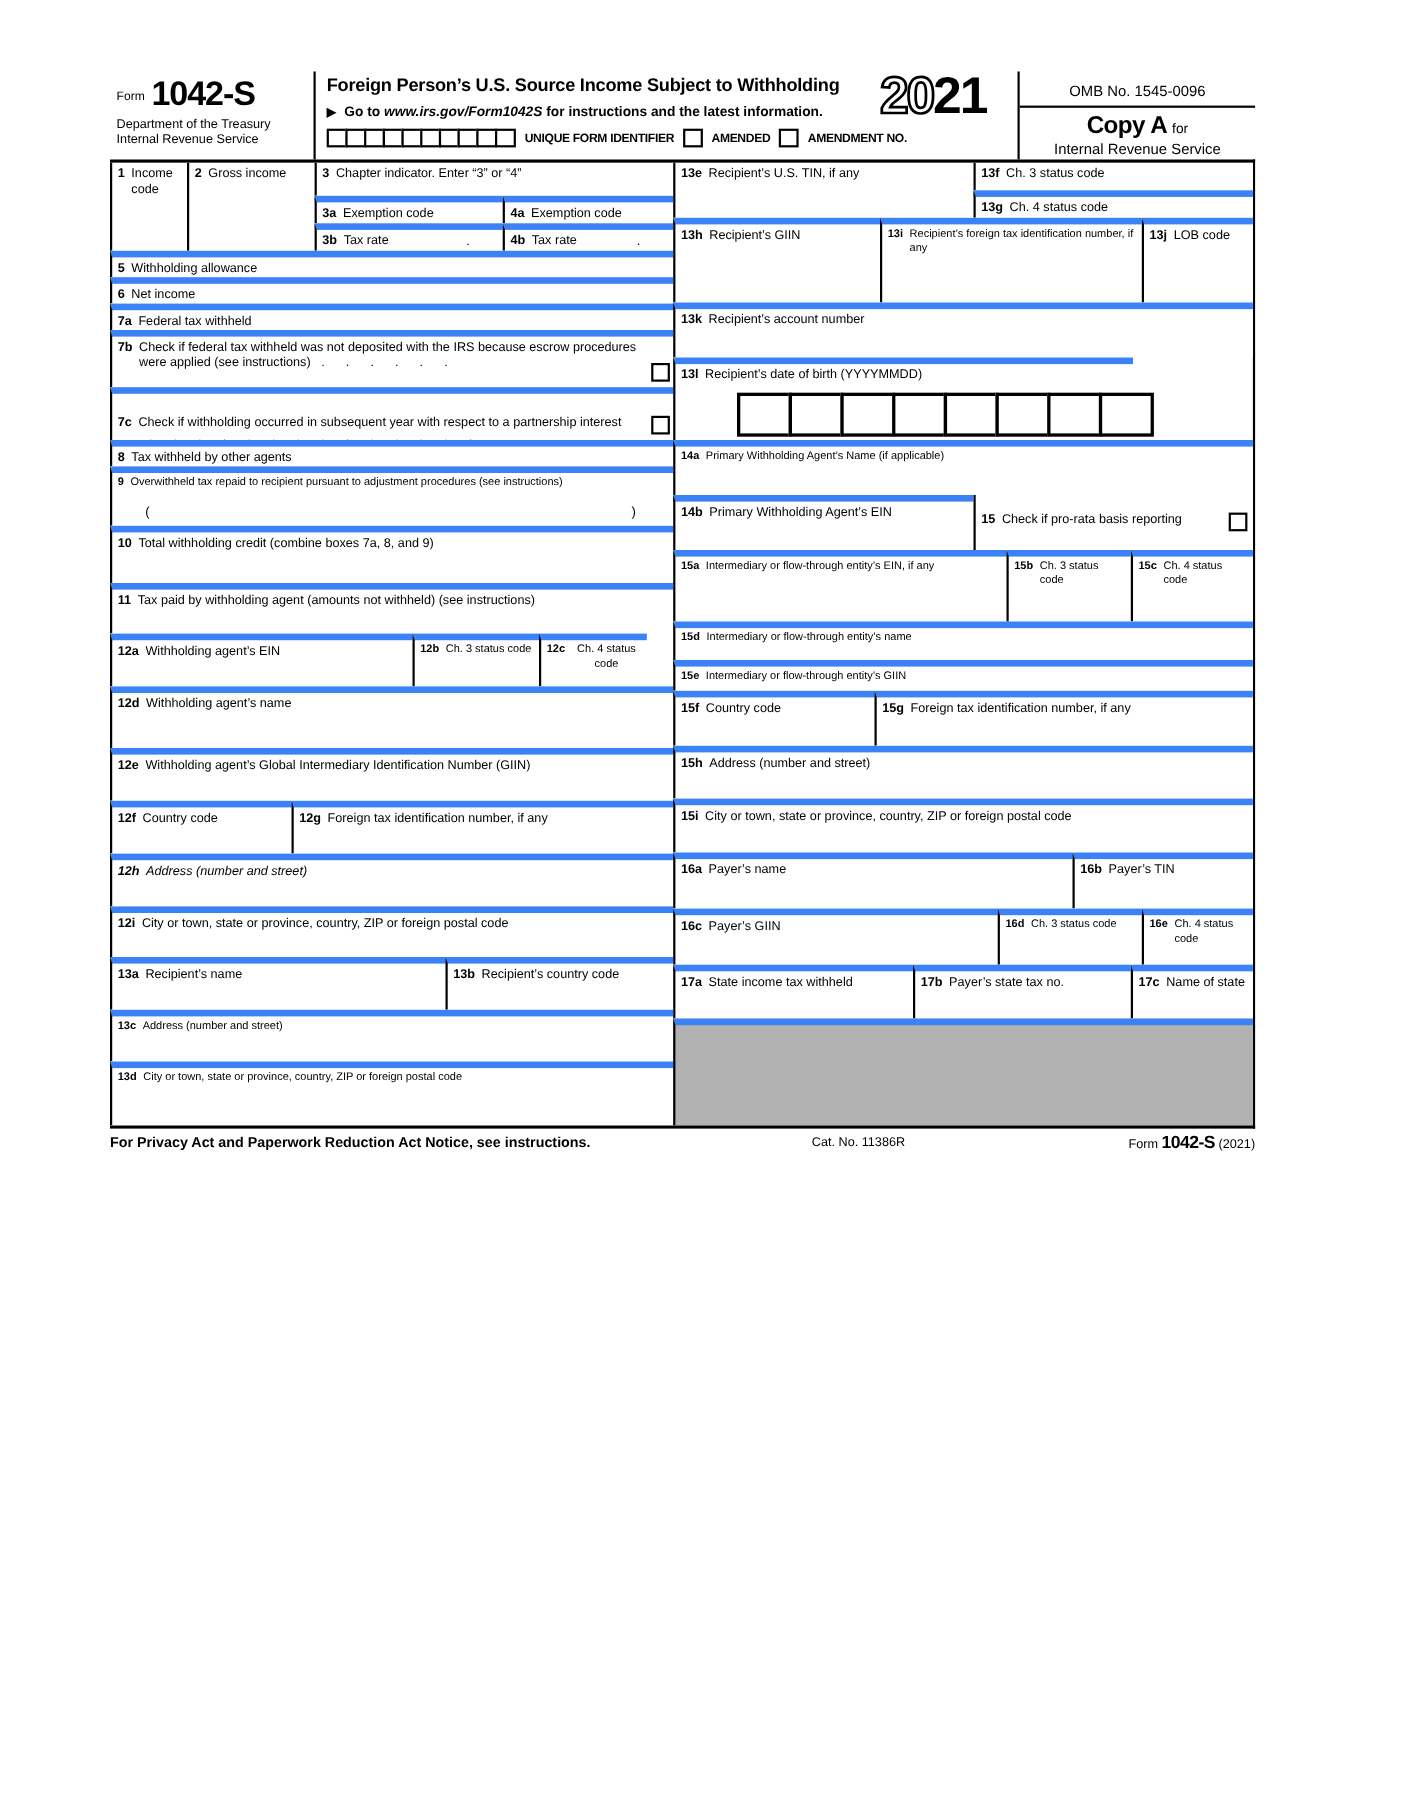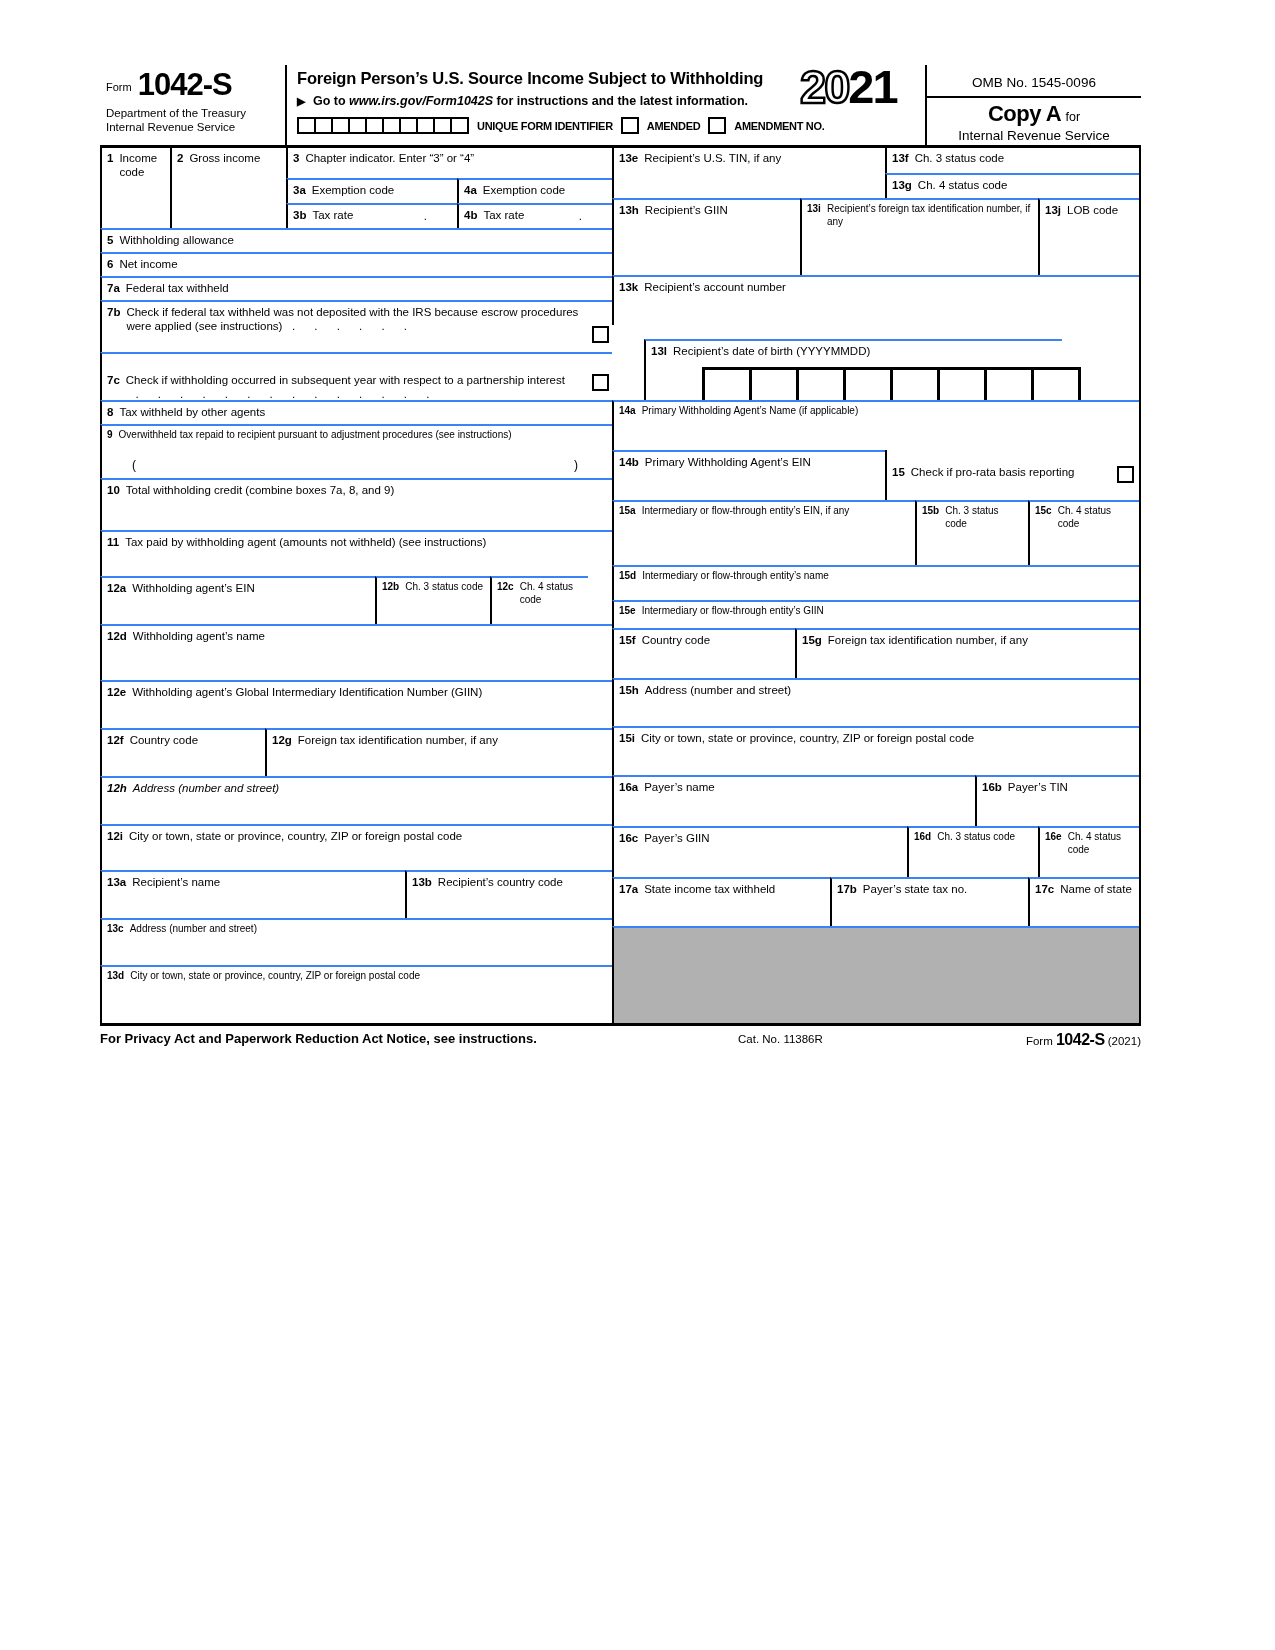--- a/index.html
+++ b/index.html
@@ -30,21 +30,21 @@
   .h-right{position:absolute;left:825px;top:2px;bottom:0;width:214px;border-left:2px solid #000;}
   .omb{height:33px;border-bottom:2px solid #000;text-align:center;font-size:13.5px;padding-top:10px;box-sizing:border-box;}
   .copy-line{text-align:center;margin-top:3px;white-space:nowrap;}
   .copy-a{font-size:22px;font-weight:bold;letter-spacing:-0.5px;}
   .copy-for{font-size:12.5px;}
   .copy-recipient{text-align:center;font-size:13.5px;margin-top:1px;}
 
   
   .formbody{position:absolute;left:100px;top:145px;width:1041px;height:881px;box-sizing:border-box;
             border-top:3px solid #000;border-right:2px solid #000;border-bottom:3px solid #000;}
-  .cell{position:absolute;box-sizing:border-box;border-top:2px solid #3b82f6;border-left:2px solid #000;
+  .cell{position:absolute;box-sizing:border-box;border-top:6px solid #3b82f6;border-left:2px solid #000;
         background:#fff;padding:3px 5px 2px 5px;font-size:11.5px;line-height:1.22;}
   .cell.nt{border-top:none;}
   .cell.gray{background:#b1b1b1;}
   .cw{display:flex;align-items:flex-start;}
   .n{font-weight:bold;margin-right:6px;flex:0 0 auto;}
   .lb{flex:1 1 auto;}
   .sm{font-size:10px;line-height:1.25;}
   .dots{white-space:pre;}
   .pt{position:absolute;right:30px;top:4px;}
   .cb{position:absolute;width:17px;height:17px;border:2px solid #000;background:#fff;box-sizing:border-box;}
@@ -228,21 +228,21 @@
           <b class="n">12a</b>
           <span class="lb">Withholding agent’s EIN</span>
         </div>
       </div>
     <div class="cell" style="left:275px;top:428px;width:115px;height:48px;">
         <div class="cw sm">
           <b class="n">12b</b>
           <span class="lb">Ch. 3 status code</span>
         </div>
       </div>
-    <div class="cell" style="left:390px;top:428px;width:98px;height:48px;">
+    <div class="cell" style="left:390px;top:428px;width:98px;height:48px;text-align:center;">
         <div class="cw sm">
           <b class="n">12c</b>
           <span class="lb">Ch. 4 status code</span>
         </div>
       </div>
     <div class="cell" style="left:0;top:476px;width:512px;height:56px;">
         <div class="cw">
           <b class="n">12d</b>
           <span class="lb">Withholding agent’s name</span>
         </div>
@@ -337,21 +337,21 @@
           <b class="n">13j</b>
           <span class="lb">LOB code</span>
         </div>
       </div>
     <div class="cell" style="left:512px;top:127px;width:527px;height:50px;">
         <div class="cw">
           <b class="n">13k</b>
           <span class="lb">Recipient’s account number</span>
         </div>
       </div>
-    <div class="cell" style="left:512px;top:191px;width:418px;height:75px;margin-left:32px;">
+    <div class="cell" style="left:512px;top:177px;width:418px;height:75px;">
         <div class="cw">
           <b class="n">13l</b>
           <span class="lb">Recipient’s date of birth (YYYYMMDD)</span>
         </div>
       <div class="dob-row">
         <div class="dob"></div>
         <div class="dob"></div>
         <div class="dob"></div>
         <div class="dob"></div>
         <div class="dob"></div>

